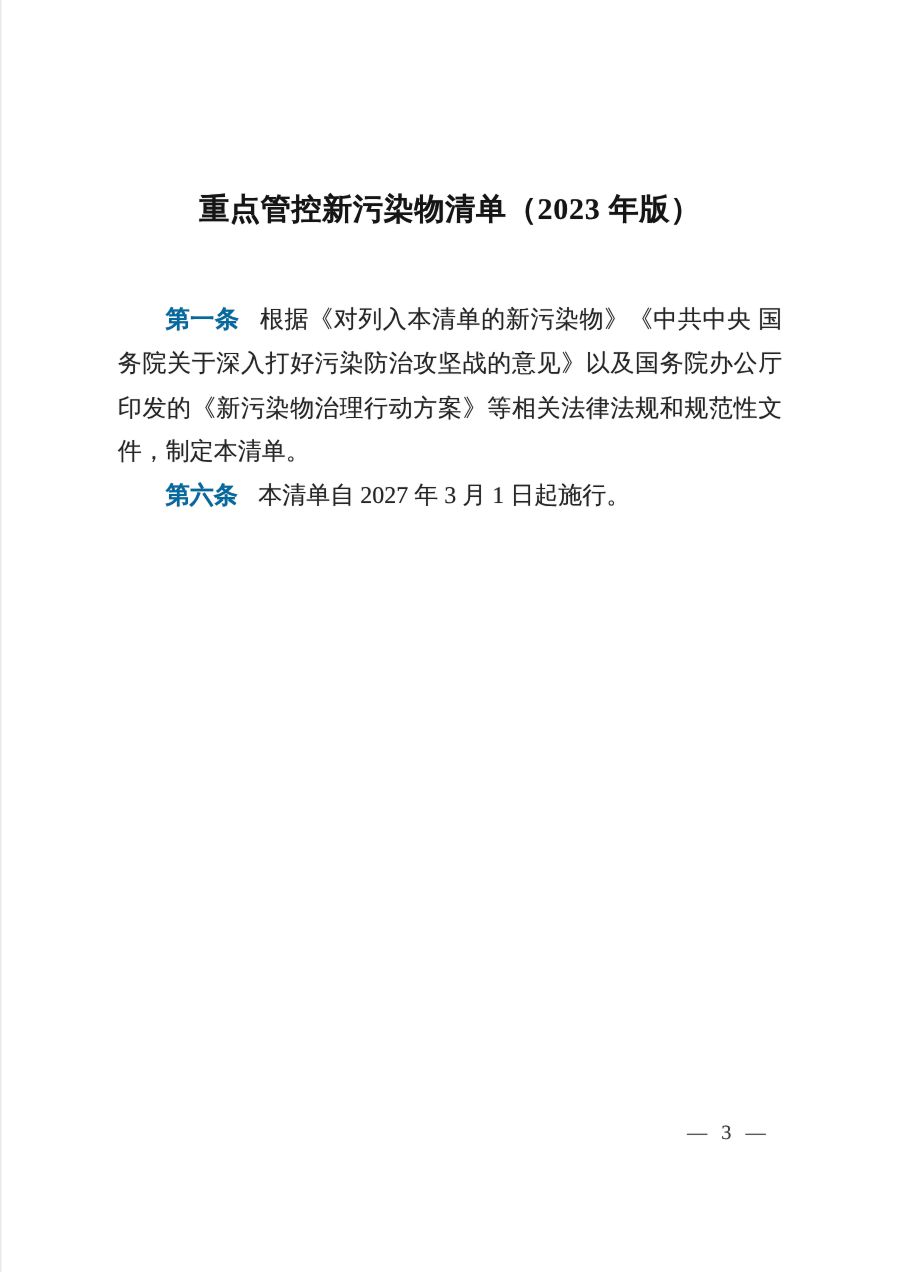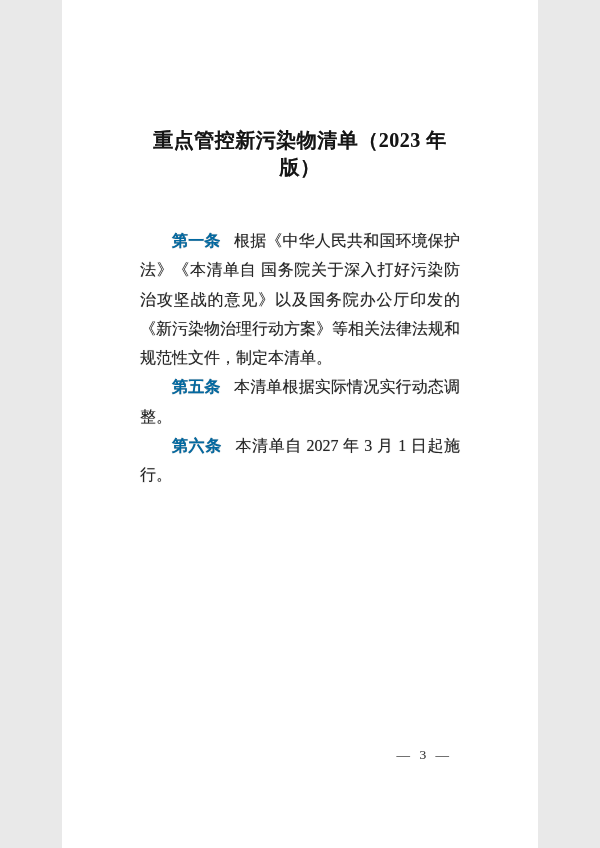--- a/index.html
+++ b/index.html
@@ -2,21 +2,21 @@
 <html><head>
 <meta charset="utf-8">
 <style>
   html, body {
     margin: 0;
     padding: 0;
     background: #e9e9e9;
   }
   .page {
     position: relative;
-    width: 476px;
+    width: 599px;
     height: 848px;
     margin: 0 auto;
     background: #ffffff;
     overflow: hidden;
     font-family: "Liberation Serif", "DejaVu Serif", serif;
     color: #242424;
   }
   .content {
     position: absolute;
     left: 78px;
@@ -62,26 +62,25 @@
   }
 </style>
 </head>
 <body>
 
 <div class="page">
   <div class="content">
 
     <h1 class="doc-title">重点管控新污染物清单（2023 年版）</h1>
 
-    <p class="article"><span class="article-label">第一条</span><span class="article-text">根据《中华人民共和国环境保护法》《本清单自 国务院关于深入打好污染防治攻坚战的意见》以及国务院办公厅印发的《新污染物治理行动方案》等相关法律法规和规范性文件，制定本清单。</span></p>
+    <p class="article"><span class="article-label">第一条</span><span class="article-text">根据《对列入本清单的新污染物》《中共中央 国务院关于深入打好污染防治攻坚战的意见》以及国务院办公厅印发的《新污染物治理行动方案》等相关法律法规和规范性文件，制定本清单。</span></p>
 
 
 
 
 
-    <p class="article"><span class="article-label">第五条</span><span class="article-text">本清单根据实际情况实行动态调整。</span></p>
 
     <p class="article"><span class="article-label">第六条</span><span class="article-text">本清单自 2027 年 3 月 1 日起施行。</span></p>
 
   </div>
 
   <div class="page-number">— 3 —</div>
 </div>
 
 </body></html>

